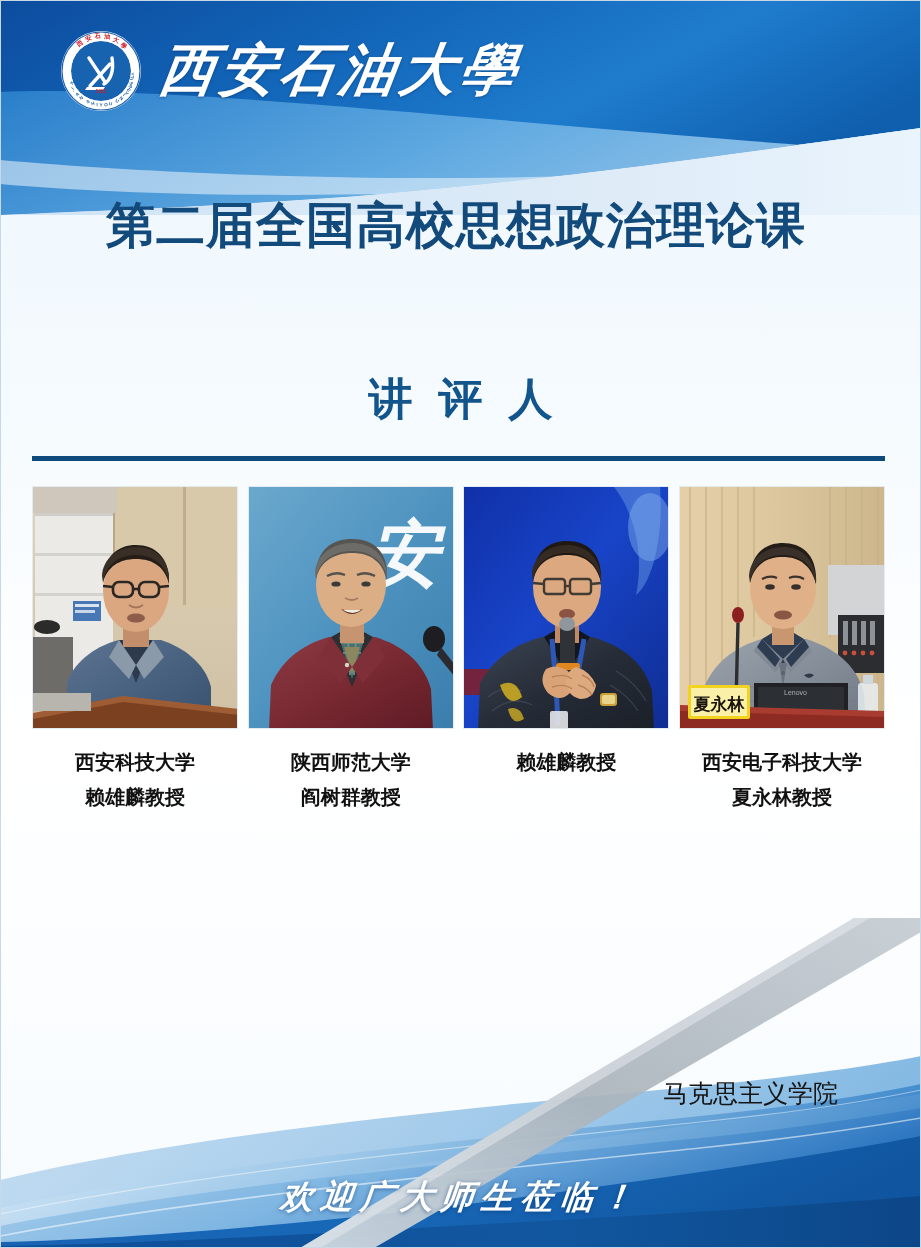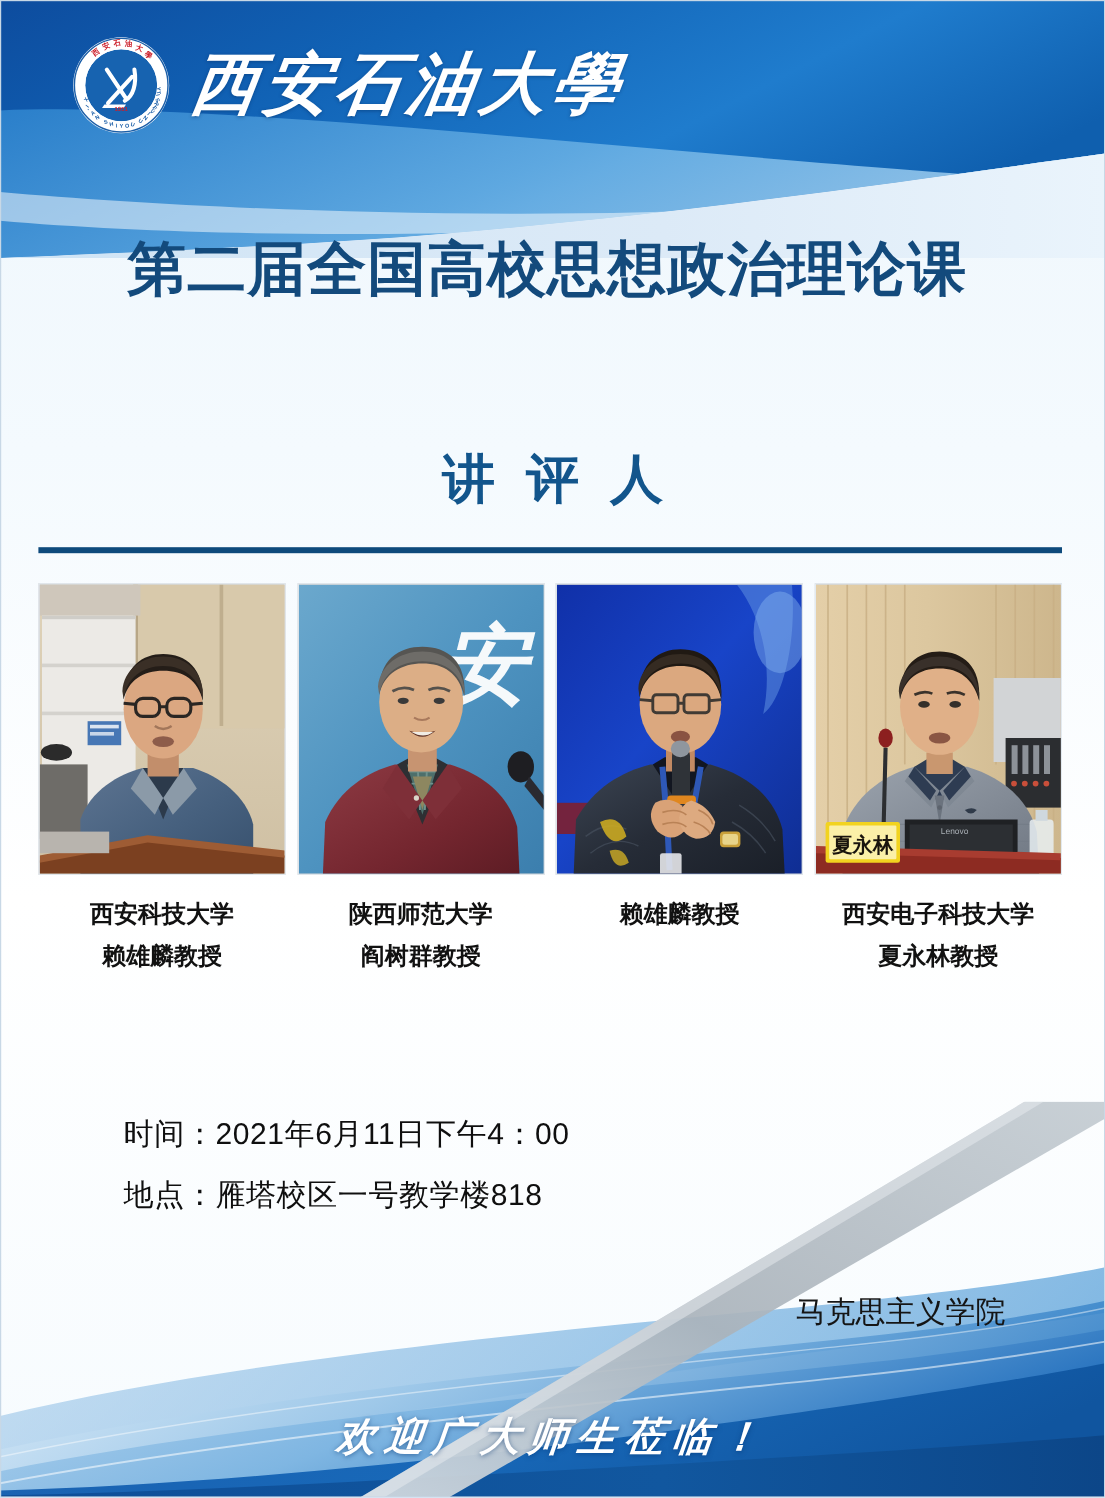--- a/index.html
+++ b/index.html
@@ -509,24 +509,20 @@
     </div>
     <div class="caption-cell">
       <div class="cap-line">赖雄麟教授</div>
     </div>
     <div class="caption-cell">
       <div class="cap-line">西安电子科技大学</div>
       <div class="cap-line">夏永林教授</div>
     </div>
   </div>
 
-  <div class="info-block">
-    <div class="info-line">时间：2021年6月11日下午4：00</div>
-    <div class="info-line">地点：雁塔校区一号教学楼818</div>
-  </div>
 
   <div class="org-line">马克思主义学院</div>
 
   <div class="footer-wrap">
     <svg class="footer-svg" width="921" height="330" viewBox="0 0 921 330">
       <defs>
         <linearGradient id="fA" x1="0" y1="0" x2="1" y2="0.4">
           <stop offset="0%" stop-color="#bcd9f0"></stop>
             <stop offset="50%" stop-color="#7fb6e2"></stop>
             <stop offset="100%" stop-color="#1f6cbb"></stop>

